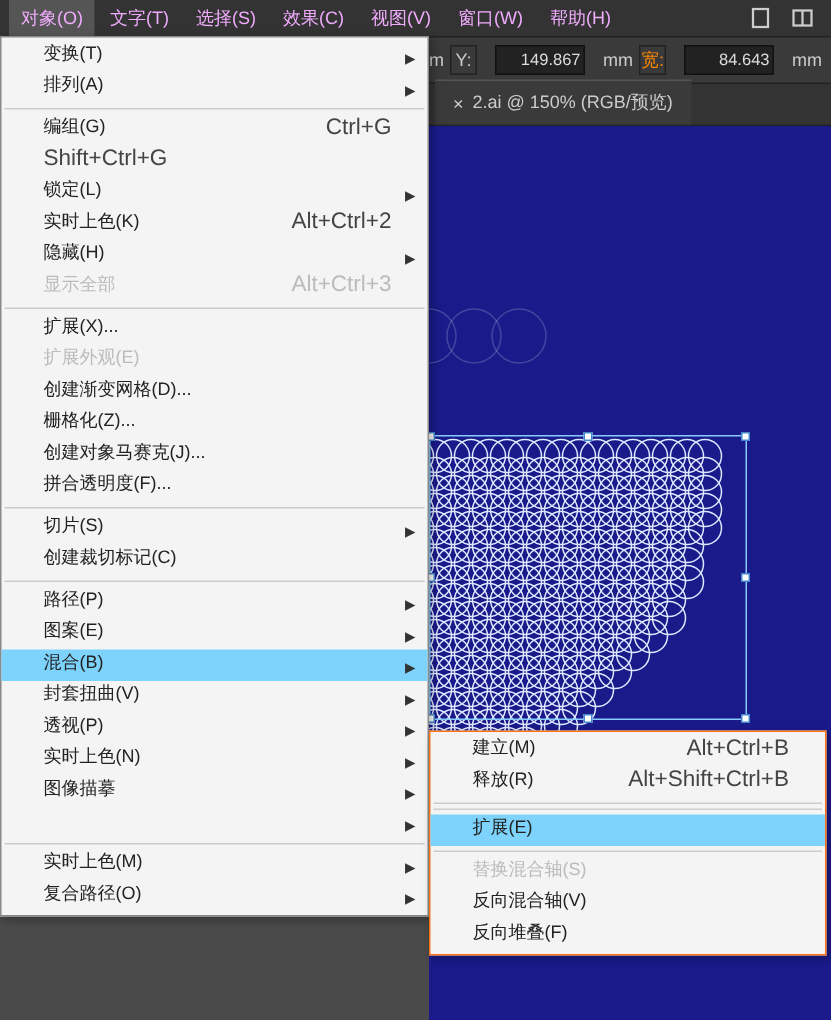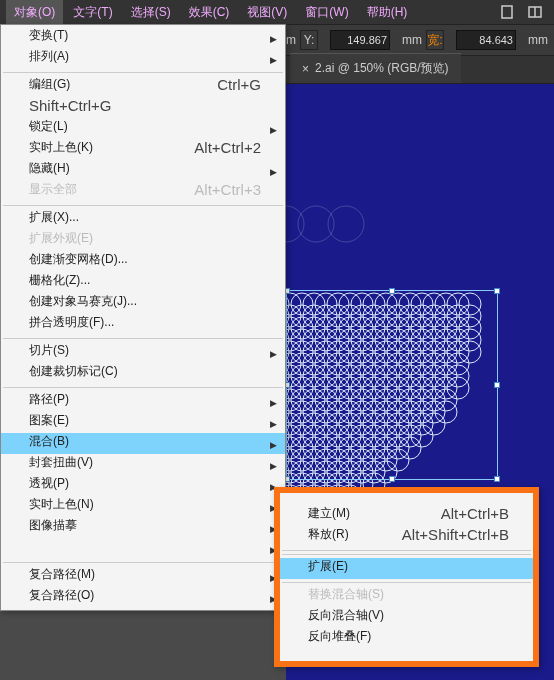--- a/index.html
+++ b/index.html
@@ -26,21 +26,21 @@
 .menu{position:absolute;top:24px;left:0;width:286px;background:#f4f4f4;border:1px solid #888;box-shadow:2px 2px 6px rgba(0,0,0,.3);padding:2px 0}
 .menu-item{display:flex;align-items:flex-end;padding:4px 24px 4px 28px;color:#222;cursor:default;position:relative;height:21px}
 .menu-item.highlight{background:#7dd3fc}
 .menu-item.disabled{color:#bbb}
 .menu-label{flex:1}
 .menu-shortcut{color:#444;font-size:15px}
 .menu-item.disabled .menu-shortcut{color:#bbb}
 .menu-arrow{position:absolute;right:8px;font-size:9px;color:#333}
 .menu-sep{height:1px;background:#ccc;margin:3px 2px}
 
-.submenu{position:absolute;top:487px;left:274px;width:265px;background:#f4f4f4;border:6px solid #f97316;box-shadow:2px 2px 6px rgba(0,0,0,.3);padding:12px 0}
+.submenu{position:absolute;top:487px;left:286px;width:265px;background:#f4f4f4;border:1px solid #f97316;box-shadow:2px 2px 6px rgba(0,0,0,.3);padding:2px 0}
 </style>
 </head>
 <body>
 
 <div class="menubar">
   <div class="menubar-item active">对象(O)</div>
   <div class="menubar-item">文字(T)</div>
   <div class="menubar-item">选择(S)</div>
   <div class="menubar-item">效果(C)</div>
   <div class="menubar-item">视图(V)</div>
@@ -460,21 +460,21 @@
     </div>
     <div class="menu-item">
       <span class="menu-label">图像描摹</span>
       <span class="menu-arrow">▶</span>
     </div>
     <div class="menu-item">
       <span class="menu-arrow">▶</span>
     </div>
     <div class="menu-sep"></div>
     <div class="menu-item">
-      <span class="menu-label">复合路径(M)</span>
+      <span class="menu-label">实时上色(M)</span>
       <span class="menu-arrow">▶</span>
     </div>
     <div class="menu-item">
       <span class="menu-label">复合路径(O)</span>
       <span class="menu-arrow">▶</span>
     </div>
   </div>
 
 <div class="submenu" id="sub-menu">
     <div class="menu-item">

